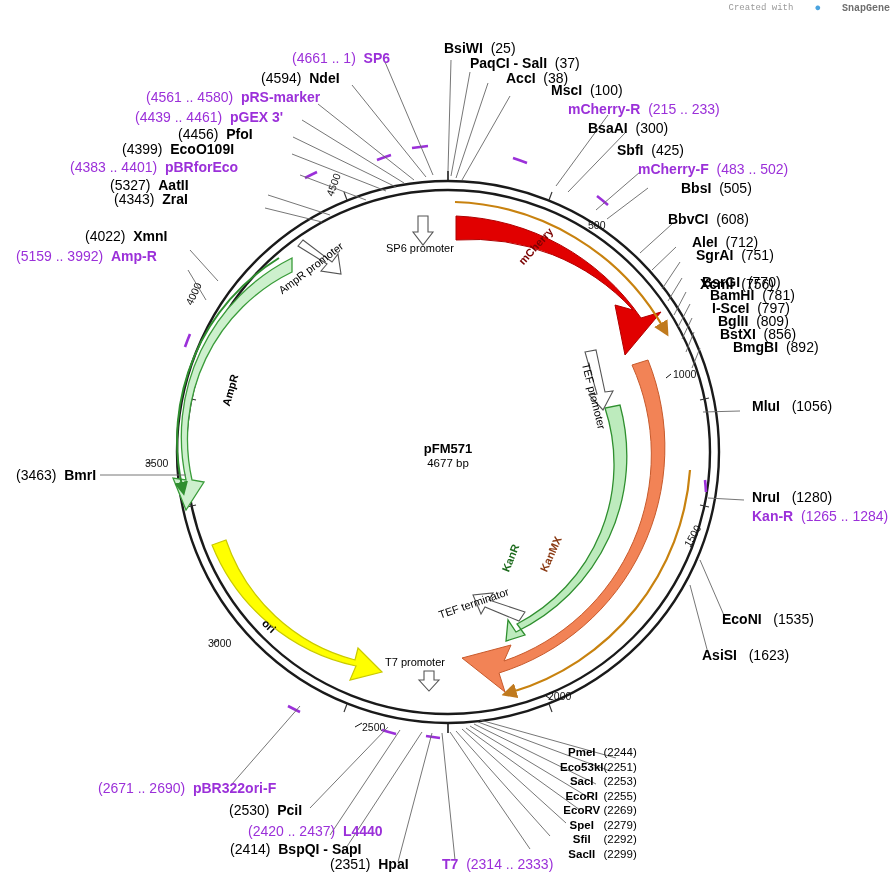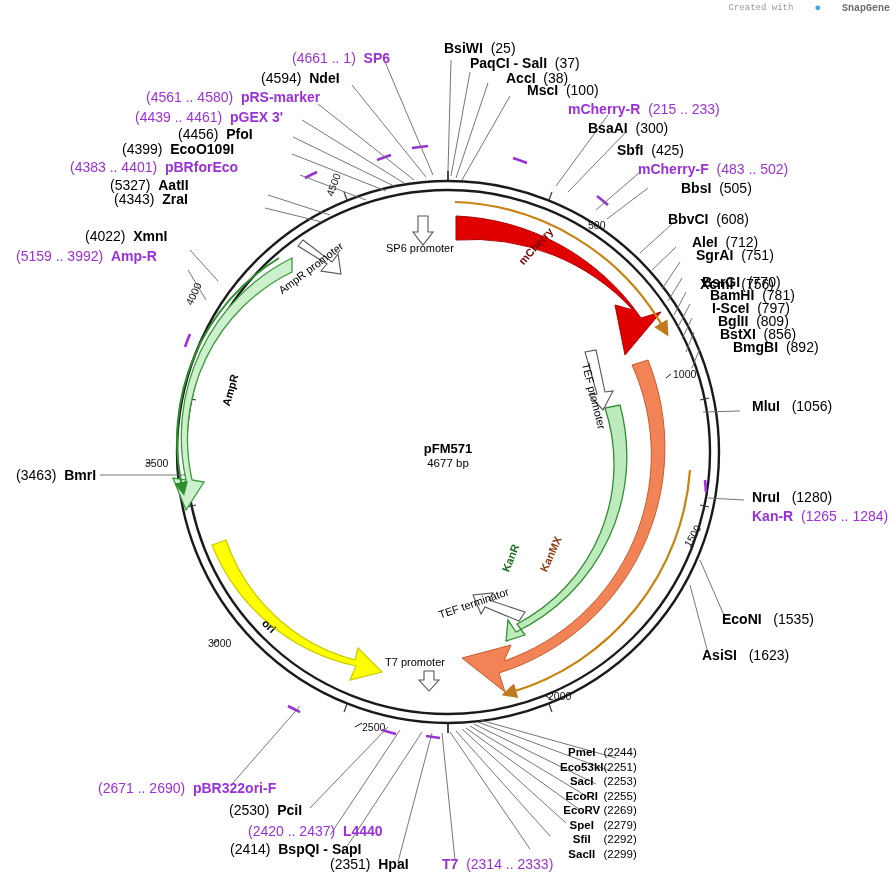--- a/index.html
+++ b/index.html
@@ -192,21 +192,21 @@
 
   <div class="lbl" style="left:444px;top:42px;">
     <span class="en">BsiWI</span> &nbsp;<span class="pos">(25)</span>
   </div>
   <div class="lbl" style="left:470px;top:57px;">
     <span class="en">PaqCI  -  SalI</span> &nbsp;<span class="pos">(37)</span>
   </div>
   <div class="lbl" style="left:506px;top:72px;">
     <span class="en">AccI</span> &nbsp;<span class="pos">(38)</span>
   </div>
-  <div class="lbl" style="left:527px;top:84px;text-align:right;">
+  <div class="lbl" style="left:551px;top:84px;text-align:right;">
     <span class="en">MscI</span> &nbsp;<span class="pos">(100)</span>
   </div>
 
   <div class="lbl purple" style="left:568px;top:103px;">
     <span class="en">mCherry-R</span> &nbsp;<span class="pos">(215 .. 233)</span>
   </div>
   <div class="lbl" style="left:588px;top:122px;">
     <span class="en">BsaAI</span> &nbsp;<span class="pos">(300)</span>
   </div>
   <div class="lbl" style="left:617px;top:144px;">

